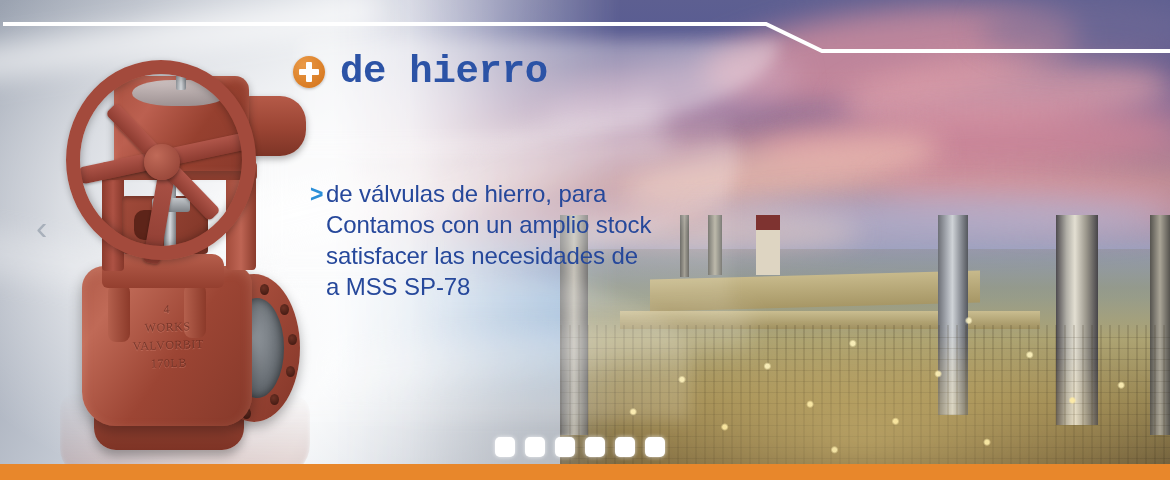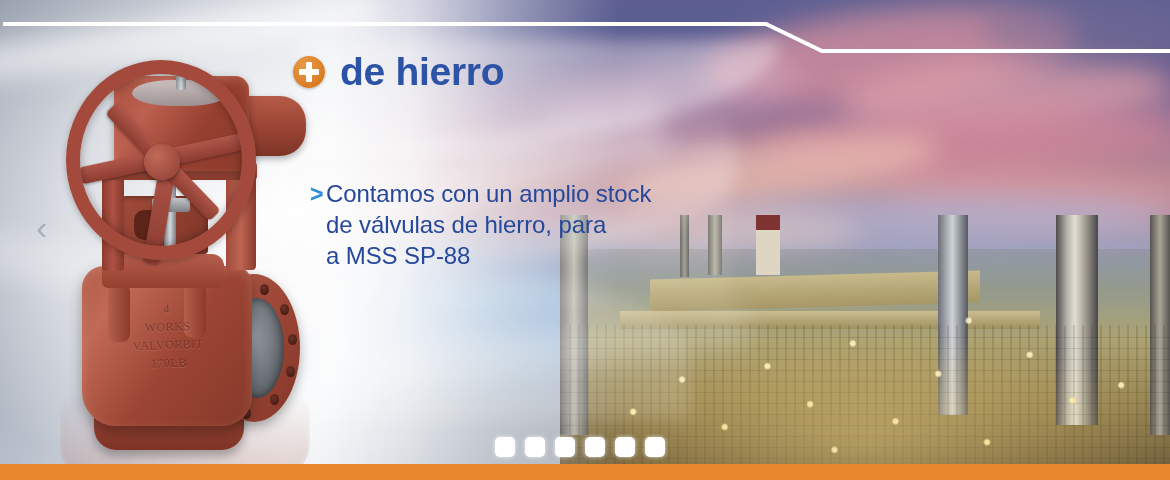--- a/index.html
+++ b/index.html
@@ -335,21 +335,21 @@
   
   .topline{ position:absolute; left:0; top:0; width:1170px; height:70px; }
 
   
   .headline{
     position:absolute; left:292px; top:48px; width:420px;
     color:#2c53a6;
     font-size:39px; font-weight:bold; line-height:48px;
     letter-spacing:-.3px;
   }
-  .headline .l2{ display:block; margin-left:48px; }
+  .headline .l2{ display:block; margin-left:48px;font-family:Liberation Mono, monospace; }
   .plus-icon{
     position:absolute; left:293px; top:56px;
     width:32px; height:32px; border-radius:50%;
     background:radial-gradient(circle at 34% 28%, #ea9a48, #d97c24 72%, #c96f1d);
     box-shadow:0 1px 3px rgba(0,0,0,.25);
   }
   .plus-icon:before, .plus-icon:after{
     content:""; position:absolute; background:#fff; border-radius:1px;
   }
   .plus-icon:before{ left:13px; top:6px;  width:6px;  height:20px; }
@@ -484,23 +484,24 @@
     <polyline points="3,24 766,24 822,51 1170,51" fill="none" stroke="#ffffff" stroke-width="4" stroke-linejoin="miter"></polyline>
   </svg>
 
   <div class="plus-icon"></div>
   <h1 class="headline" style="color: rgb(44, 83, 166);">
     <span class="l2">de hierro</span>
   </h1>
 
   <span class="chevron" style="color: rgb(43, 143, 216);">&gt;</span>
   <p class="body-text" style="color: rgb(38, 72, 155);">
+    <span style="display: block;">de válvulas de hierro, para</span>
     <span style="display: block;">Contamos con un amplio stock</span>
-    <span style="display: block;">de válvulas de hierro, para</span>
-    <span style="display: block;">a MSS SP-88</span>
+    <span style="display: block;">satisfacer las necesidades de</span>
+    <span style="display: block;">a MSS SP-78</span>
   </p>
 
   <div class="prev-arrow">‹</div>
 
   <div class="dots">
     <span class="dot"></span>
     <span class="dot"></span>
     <span class="dot"></span>
     <span class="dot"></span>
     <span class="dot"></span>

